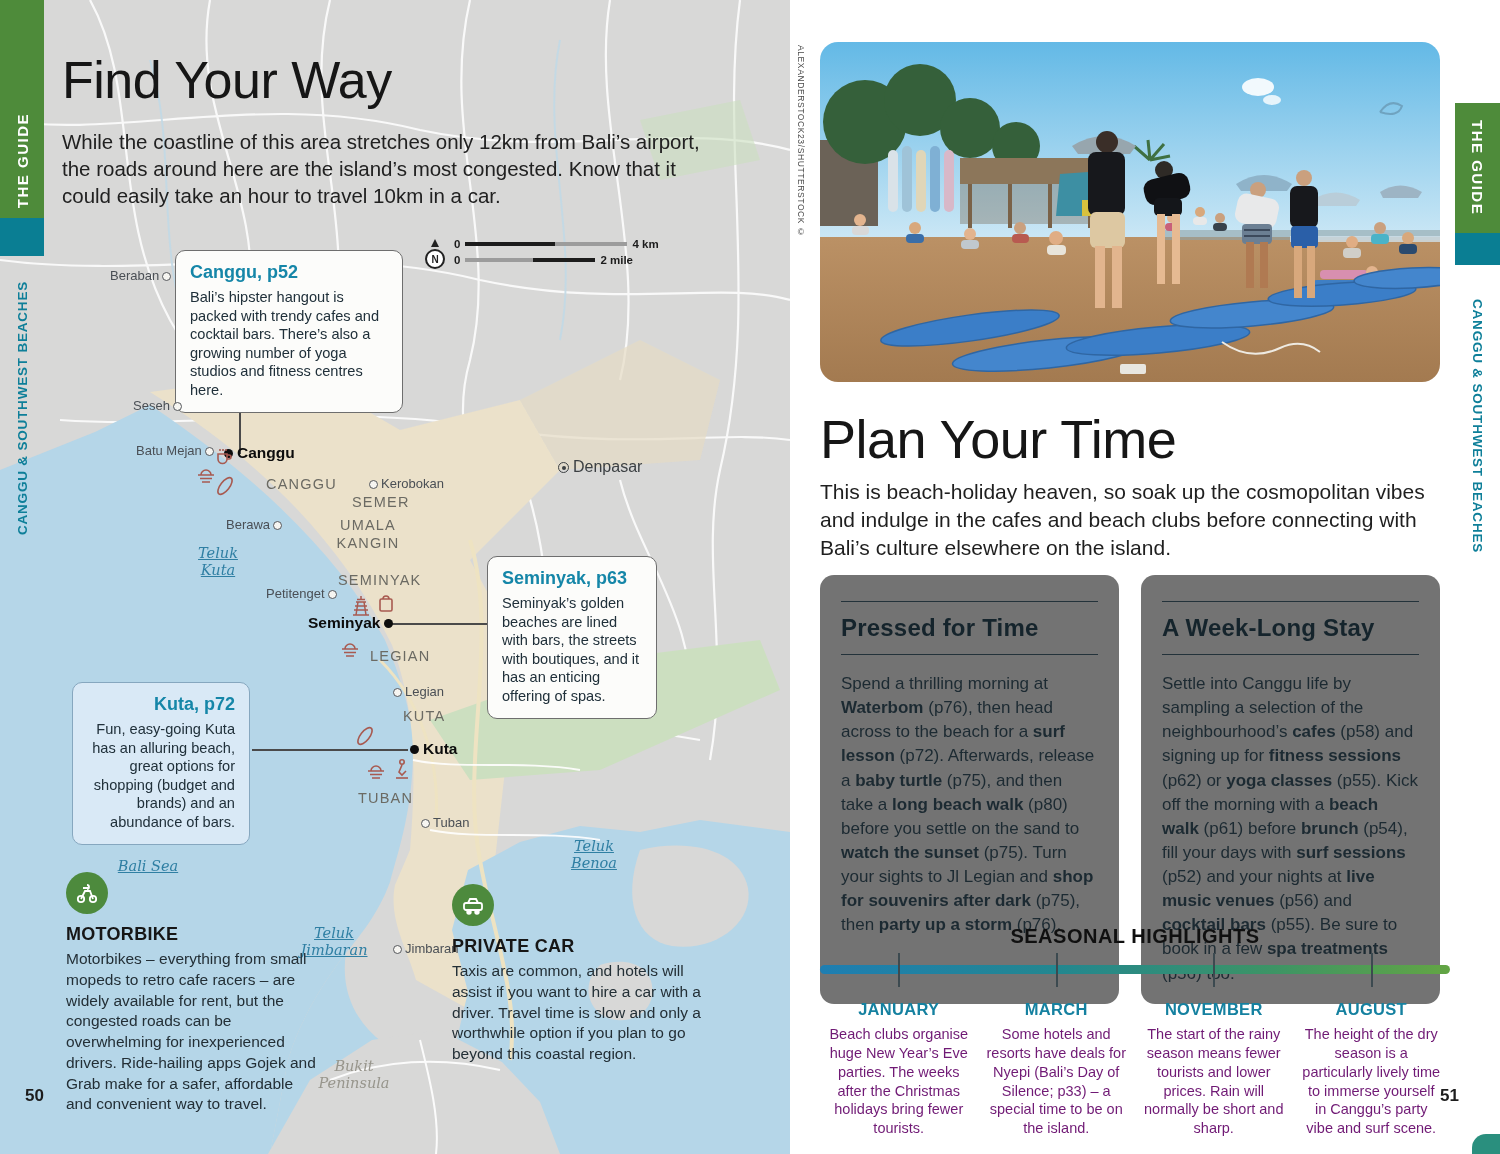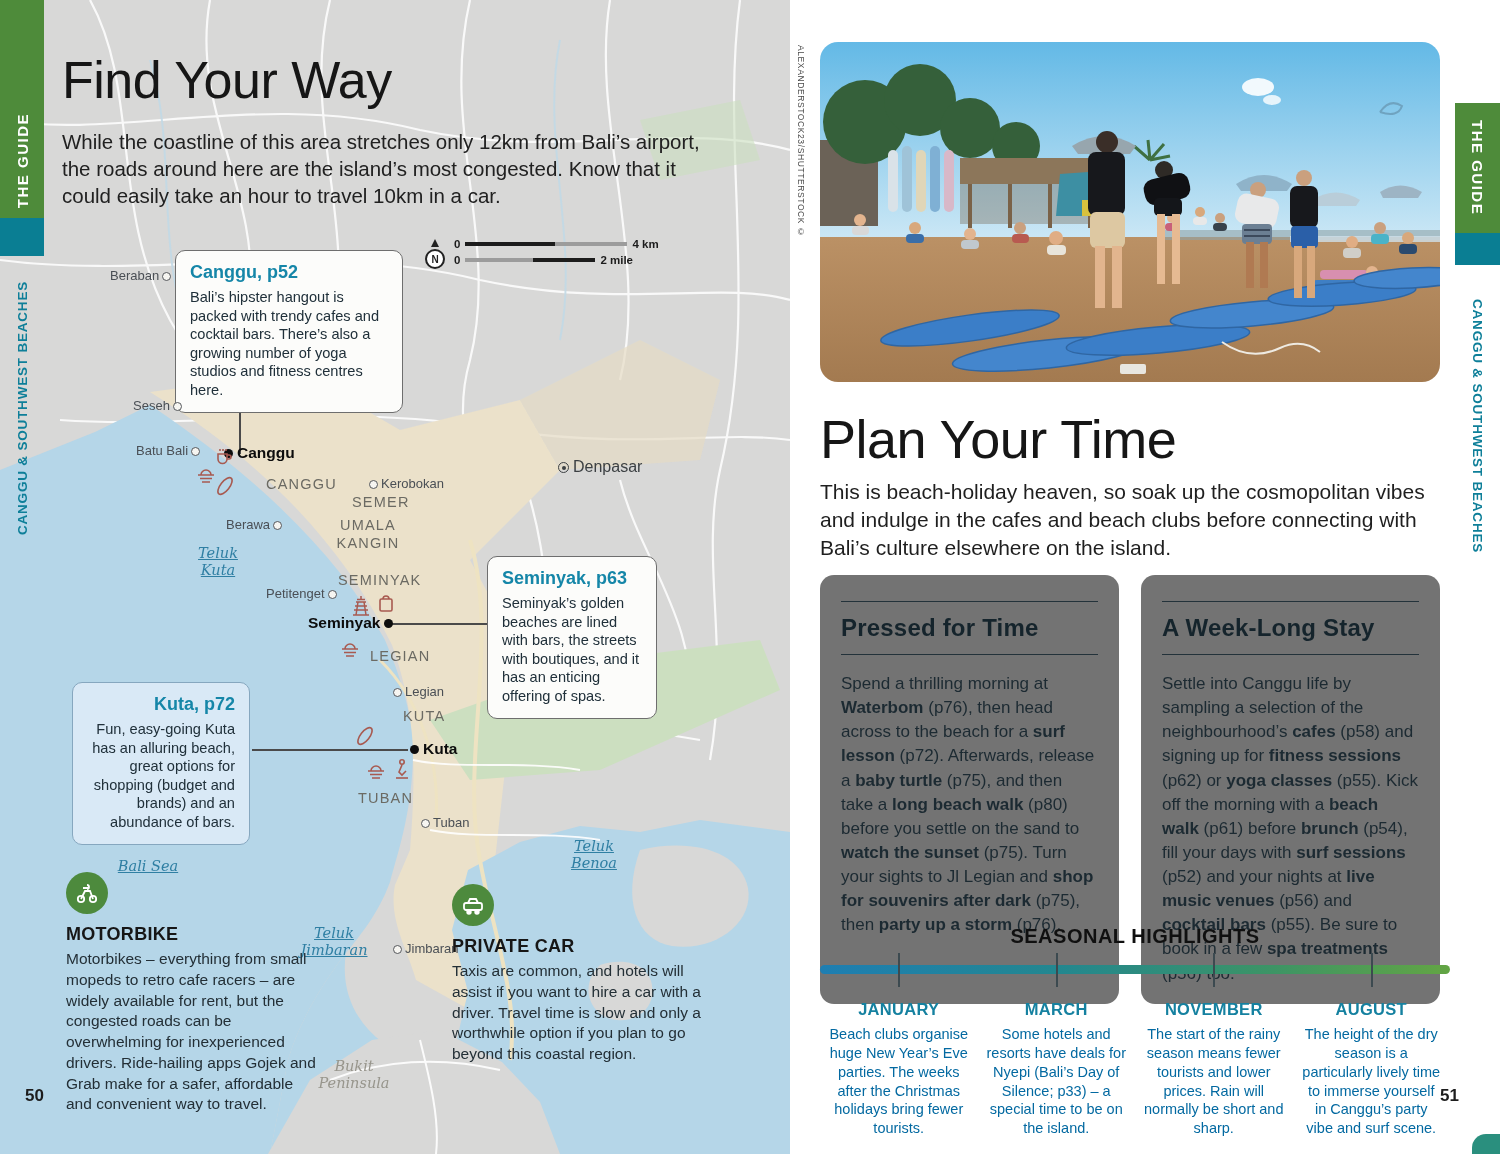--- a/index.html
+++ b/index.html
@@ -57,21 +57,21 @@
   .infobox .rule.top{margin-top:26px;}
   .infobox h3{margin:12px 0;font-size:24px;color:#15242c;letter-spacing:.2px;}
   .infobox .body{margin-top:17px;font-size:17px;line-height:1.42;color:#1c2a32;}
   .seasonal-h{font-size:20px;font-weight:bold;color:#101010;letter-spacing:.5px;text-align:center;}
   .timeline-wrap{position:relative;}
   .tl-bar{height:9px;border-radius:5px;background:linear-gradient(90deg,#1e7eb2 0%,#23878f 38%,#3d9465 72%,#63a544 100%);}
   .tl-tick{position:absolute;top:-12px;width:1.6px;height:34px;background:#3c4a50;}
   .months{display:flex;}
   .month{flex:1;text-align:center;padding:0 8px;}
   .month h6{margin:0 0 6px;font-size:16.5px;color:#1581a0;letter-spacing:.3px;}
-  .month p{margin:0;font-size:14.5px;line-height:1.3;color:#0369a1;}
+  .month p{margin:0;font-size:14.5px;line-height:1.3;color:#701a75;}
   .poi{position:absolute;}
 </style>
 </head>
 <body>
 
 <div class="spread">
 
   <div class="left-page">
 
     <svg class="map-svg" width="790" height="1154" viewBox="0 0 790 1154">
@@ -176,21 +176,21 @@
       <h4>Seminyak, p63</h4>
       <p>Seminyak’s golden beaches are lined with bars, the streets with boutiques, and it has an enticing offering of spas.</p>
     </div>
     <div class="abs callout blue" style="left:72px;top:682px;width:178px;">
       <h4>Kuta, p72</h4>
       <p>Fun, easy-going Kuta has an alluring beach, great options for shopping (budget and brands) and an abundance of bars.</p>
     </div>
 
     <span class="ml lbl-town" style="left:110px;top:268px;"><span>Beraban</span><i class="dot-open"></i></span>
     <span class="ml lbl-town" style="left:133px;top:398px;"><span>Seseh</span><i class="dot-open"></i></span>
-    <span class="ml lbl-town" style="left:136px;top:443px;"><span>Batu Bali</span><i class="dot-open"></i></span>
+    <span class="ml lbl-town" style="left:136px;top:443px;"><span>Batu Mejan</span><i class="dot-open"></i></span>
     <span class="ml lbl-bigtown" style="left:220px;top:444px;"><i class="dot-fill"></i><span>Canggu</span></span>
     <span class="ml lbl-region" style="left:266px;top:476px;">CANGGU</span>
     <span class="ml lbl-town" style="left:366px;top:476px;"><i class="dot-open"></i><span>Kerobokan</span></span>
     <span class="ml lbl-region" style="left:352px;top:494px;">SEMER</span>
     <span class="ml lbl-city" style="left:554px;top:458px;"><i class="dot-city"></i><span>Denpasar</span></span>
     <span class="ml lbl-town" style="left:226px;top:517px;"><span>Berawa</span><i class="dot-open"></i></span>
     <span class="ml lbl-region wrap" style="left:316px;top:516px;width:104px;line-height:1.25;">UMALA KANGIN</span>
     <span class="ml lbl-water" style="left:182px;top:545px;width:72px;">Teluk Kuta</span>
     <span class="ml lbl-region" style="left:338px;top:572px;">SEMINYAK</span>
     <span class="ml lbl-town" style="left:266px;top:586px;"><span>Petitenget</span><i class="dot-open"></i></span>

